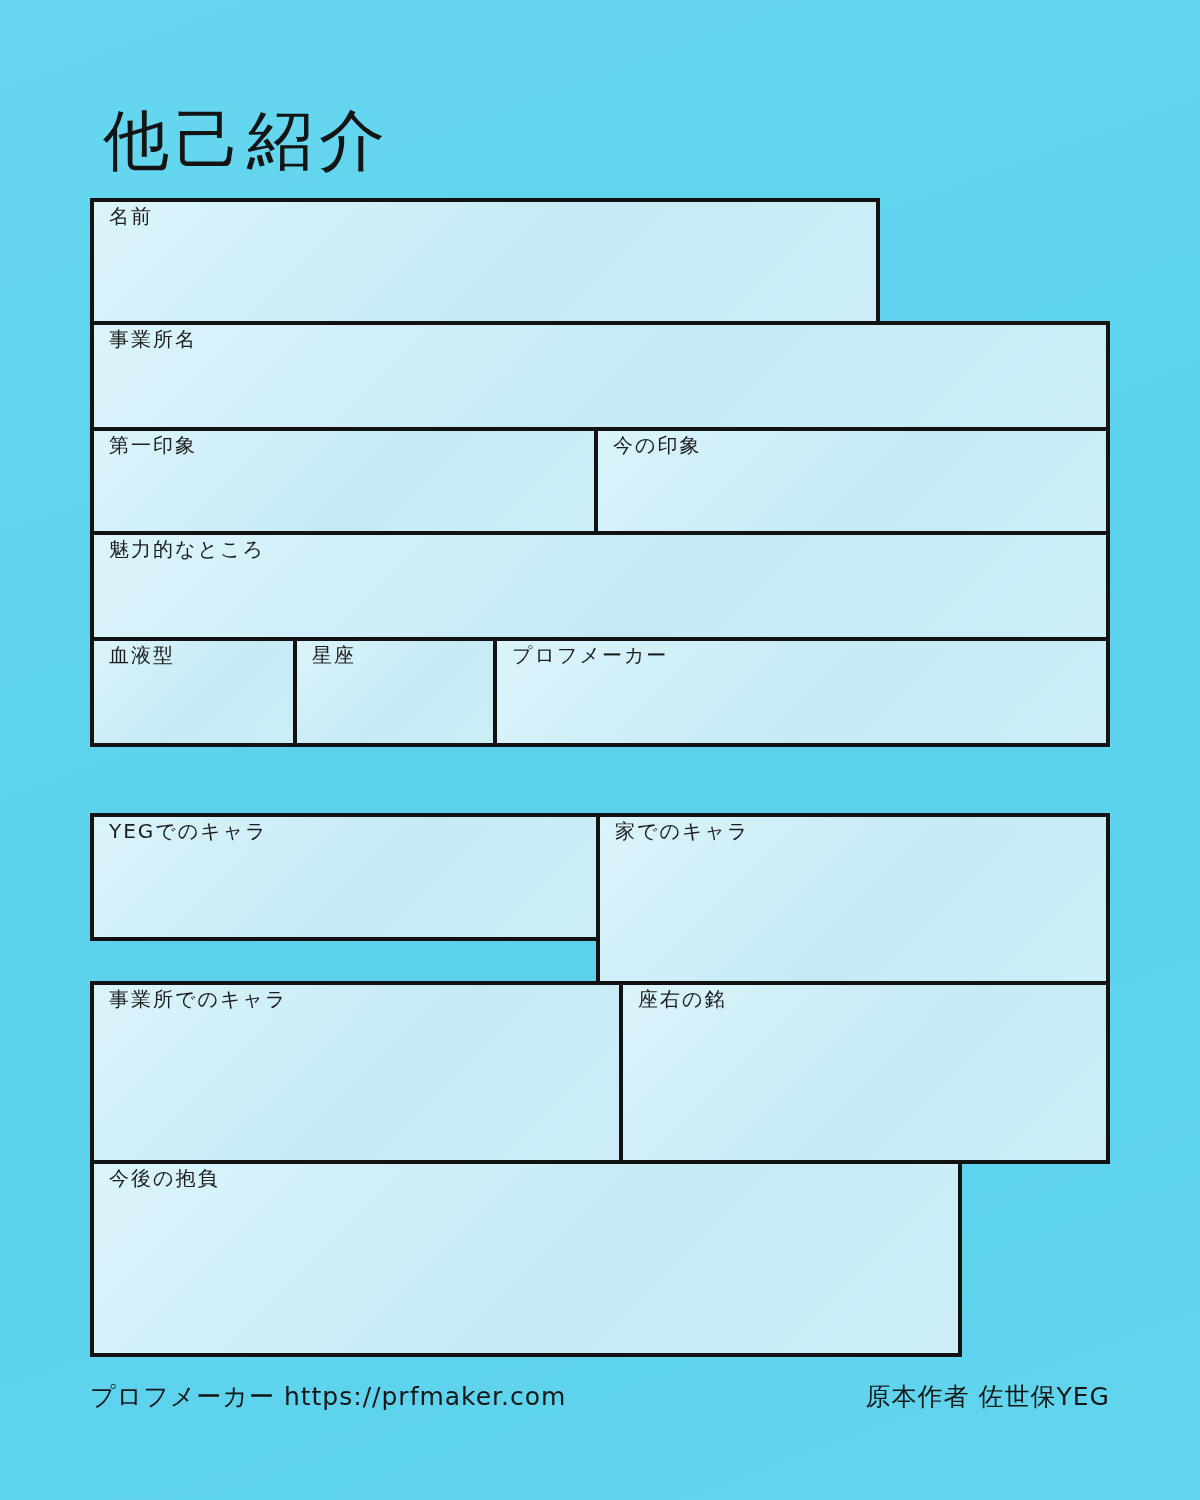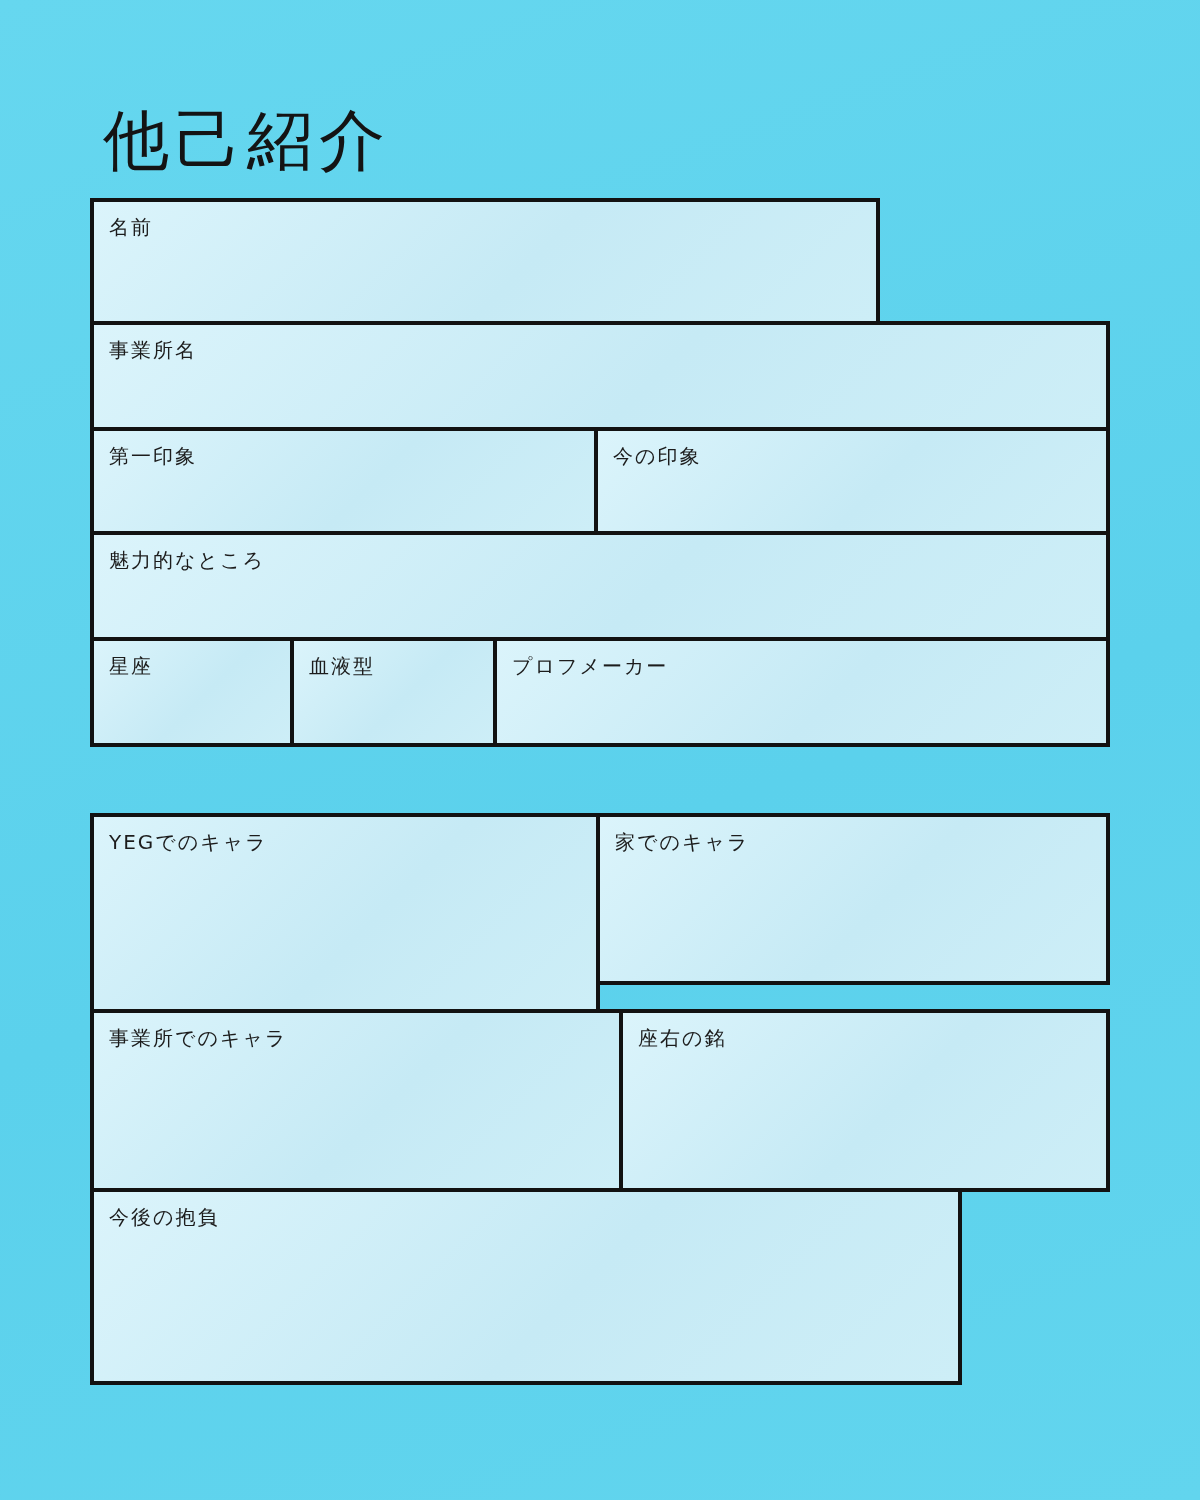--- a/index.html
+++ b/index.html
@@ -17,39 +17,39 @@
   }
   .form{position:absolute;left:90px;width:1020px;}
   .form-1{top:198px;}
   .form-2{top:813px;}
   .row{display:flex;}
   .row + .row{margin-top:-4px;}
   .cell{
     box-sizing:border-box;
     border:4px solid #121212;
     background:linear-gradient(135deg,#dbf4fb 0%,#c6eaf5 55%,#cdeef7 100%);
-    padding:13px 15px;
+    padding:2px 15px;
     position:relative;
   }
   .cell + .cell{margin-left:-4px;}
   .label{
     font-size:20px;letter-spacing:2px;color:#1c1c1c;
     display:inline-block;line-height:1.2;
   }
   
   .c-name{width:790px;height:127px;}
   .c-office{width:1020px;height:110px;}
   .c-first{width:508px;height:108px;}
   .c-now{width:516px;height:108px;}
   .c-charm{width:1020px;height:110px;}
   .c-blood{width:207px;height:110px;}
   .c-zodiac{width:204px;height:110px;}
   .c-celeb{width:617px;height:110px;}
   
-  .c-yeg{width:510px;height:200px;}
+  .c-yeg{width:510px;height:128px;}
   .c-home{width:514px;height:172px;}
   .c-offchar{width:558px;height:183px;}
   .c-motto{width:514px;height:183px;}
   .c-goal{width:872px;height:197px;}
   .footer{
     position:absolute;left:90px;top:1380px;width:1020px;
     display:flex;justify-content:space-between;align-items:baseline;
     font-size:25px;letter-spacing:1px;color:#161616;
   }
 </style>
@@ -78,25 +78,25 @@
       <div class="cell c-now">
         <span class="label">今の印象</span>
       </div>
     </div>
     <div class="row">
       <div class="cell c-charm">
         <span class="label">魅力的なところ</span>
       </div>
     </div>
     <div class="row">
+      <div class="cell c-blood">
+        <span class="label">血液型</span>
+      </div>
       <div class="cell c-zodiac">
         <span class="label">星座</span>
-      </div>
-      <div class="cell c-blood">
-        <span class="label">血液型</span>
       </div>
       <div class="cell c-celeb">
         <span class="label">プロフメーカー</span>
       </div>
     </div>
   </div>
 
   <div class="form form-2">
     <div class="row">
       <div class="cell c-yeg">
@@ -114,14 +114,18 @@
         <span class="label">座右の銘</span>
       </div>
     </div>
     <div class="row">
       <div class="cell c-goal">
         <span class="label">今後の抱負</span>
       </div>
     </div>
   </div>
 
+  <div class="footer">
+    <span>プロフメーカー https://prfmaker.com</span>
+    <span>原本作者 佐世保YEG</span>
+  </div>
 
 </div>
 
 </body></html>

